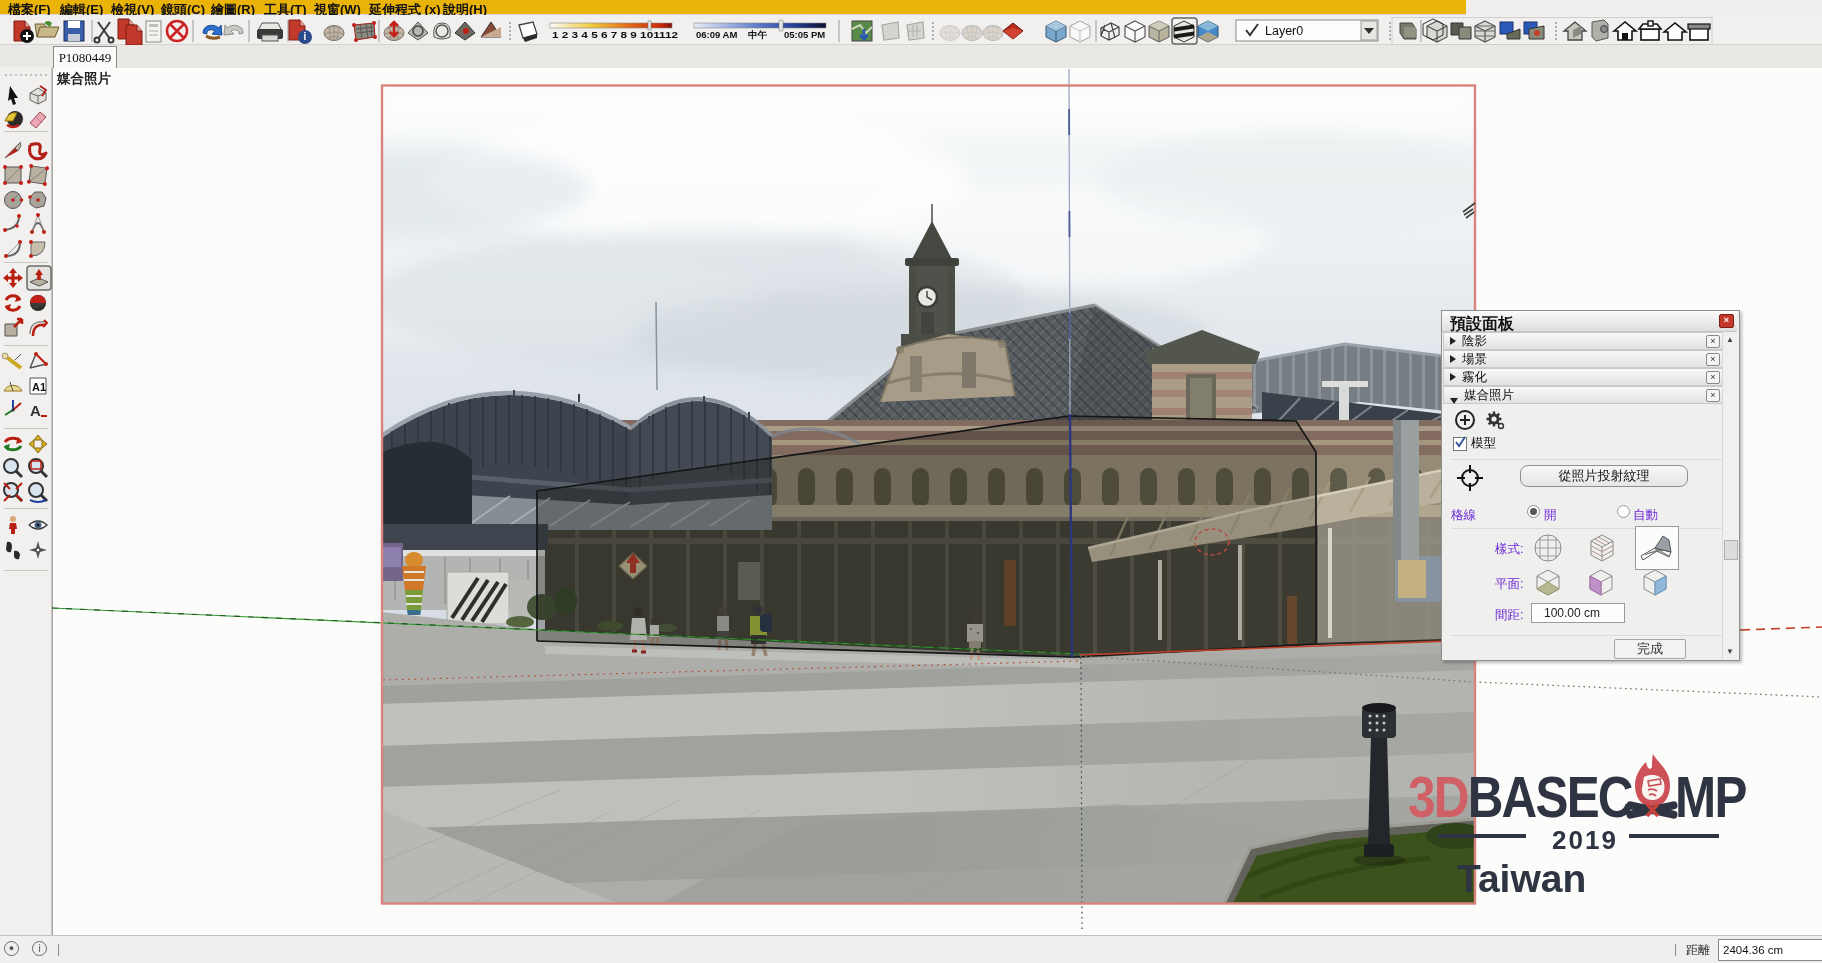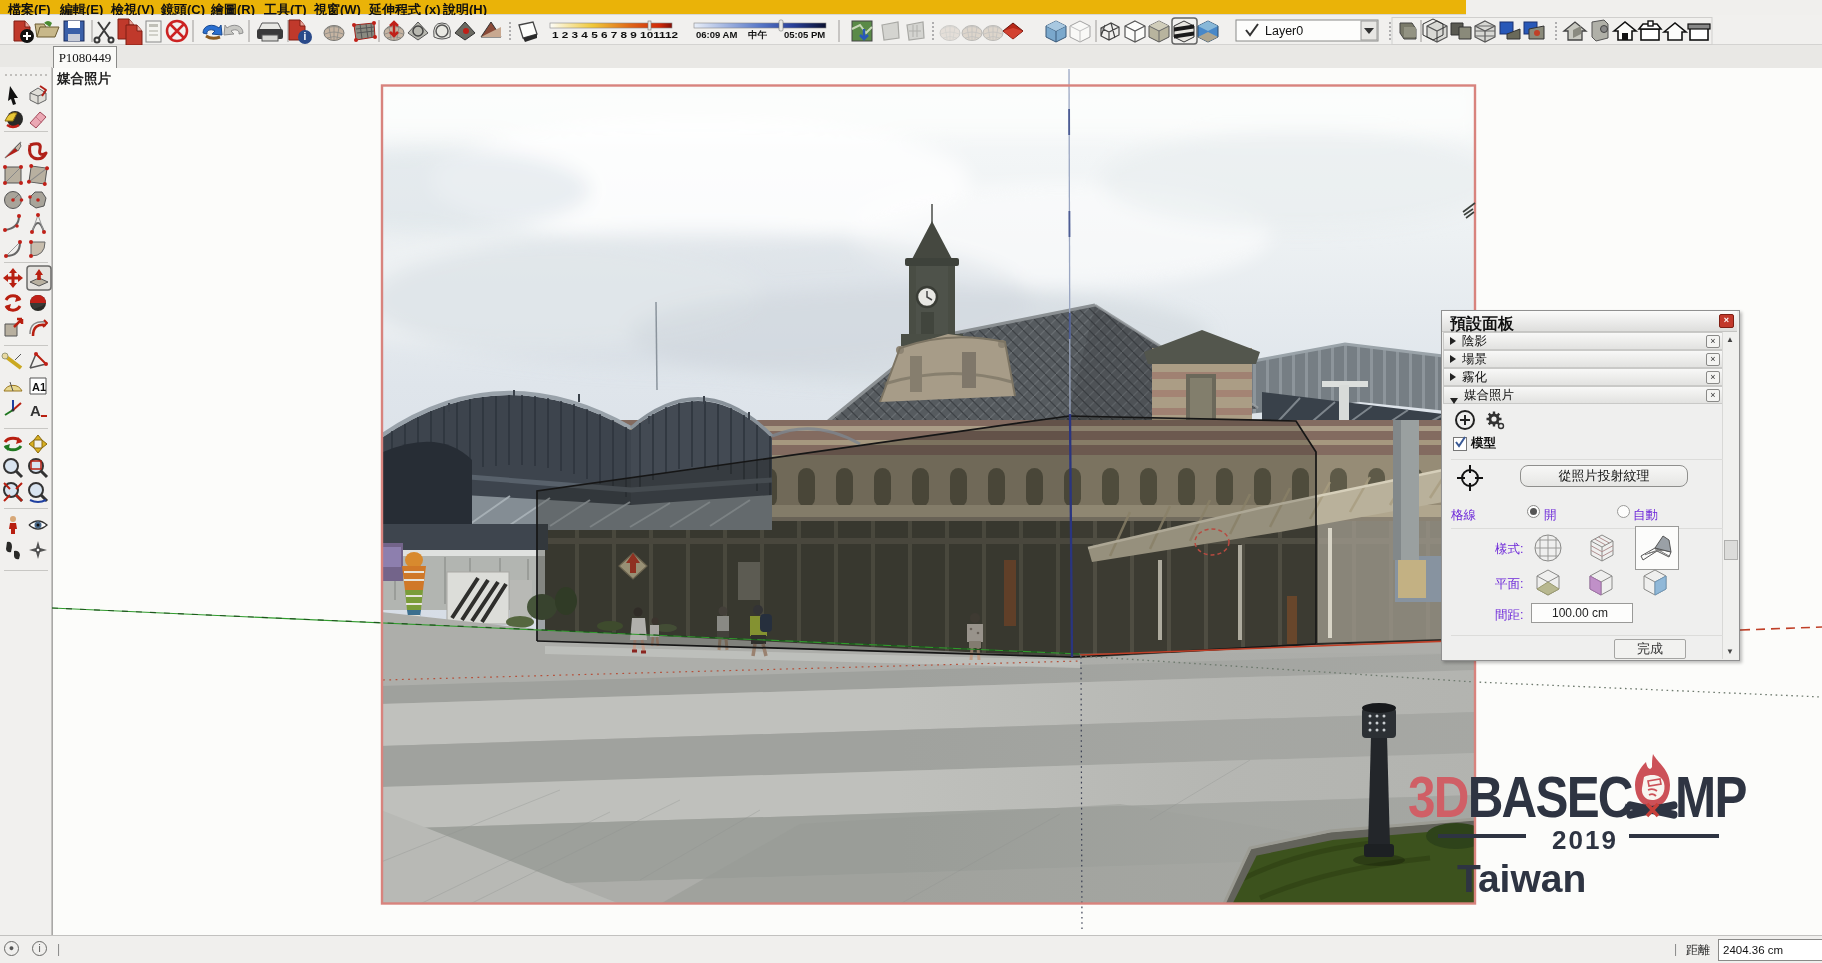--- a/index.html
+++ b/index.html
@@ -800,21 +800,21 @@
           </g>
           <circle cx="43" cy="12" r="2.6" fill="#efefee"></circle>
           <circle cx="50" cy="19" r="2.5" fill="none" stroke="#333" stroke-width="1.4"></circle>
         </g>
     </svg>
 
     <div style="position:absolute;left:10px;top:33px;width:12px;height:12px;background:#fff;border:1px solid #777"></div>
     <svg width="14" height="14" style="position:absolute;left:10px;top:31px">
         <path d="M3 7 L6 11 L12 2" stroke="#3a5a96" stroke-width="2" fill="none"></path>
       </svg>
-    <span style="position:absolute;left:28px;top:31px;font-weight:bold;color:#111">模型</span>
+    <span style="position:absolute;left:28px;top:31px;font-weight:normal;color:#111">模型</span>
     <div class="sep" style="top:55px"></div>
 
     <svg width="30" height="30" style="position:absolute;left:13px;top:60px">
       <circle cx="14" cy="14" r="8" fill="none" stroke="#111" stroke-width="2"></circle>
       <path d="M14 1 V9 M14 19 V27 M1 14 H9 M19 14 H27" stroke="#111" stroke-width="2"></path>
     </svg>
     <div style="position:absolute;left:77px;top:61px;width:166px;height:20px;background:linear-gradient(#f7f7f6,#e6e6e4);border:1px solid #8f8f8d;border-radius:8px;text-align:center;line-height:20px;font-size:13px;color:#111">從照片投射紋理</div>
 
     <span class="gray" style="position:absolute;left:8px;top:103px">格線</span>
     <span style="position:absolute;left:84px;top:101px;width:11px;height:11px;border:1px solid #8a8a88;border-radius:50%;background:#fdfdfc"></span>
@@ -853,21 +853,21 @@
     <svg width="30" height="32" style="position:absolute;left:143px;top:163px">
         <path d="M4 9 L15 3 L26 9 L26 22 L15 28 L4 22 Z M4 9 L15 15 L26 9 M15 15 V28" stroke="#8a8a88" fill="none"></path>
         <path d="M4 9 L15 15 L15 28 L4 22 Z" fill="#c090c8" stroke="#a070a8"></path>
       </svg>
     <svg width="30" height="32" style="position:absolute;left:197px;top:163px">
         <path d="M4 9 L15 3 L26 9 L26 22 L15 28 L4 22 Z M4 9 L15 15 L26 9 M15 15 V28" stroke="#8a8a88" fill="none"></path>
         <path d="M15 15 L26 9 L26 22 L15 28 Z" fill="#90b8d8" stroke="#7098b8"></path>
       </svg>
 
     <span class="gray" style="position:absolute;left:52px;top:203px">間距:</span>
-    <div style="position:absolute;left:88px;top:199px;width:80px;height:18px;background:#fdfdfc;border:1px solid #9a9a98;font-size:12px;line-height:18px;padding-left:20px;color:#222">100.00 cm</div>
+    <div style="position:absolute;left:88px;top:199px;width:80px;height:18px;background:#fdfdfc;border:1px solid #9a9a98;font-size:12px;line-height:18px;padding-left:12px;color:#222">100.00 cm</div>
     <div class="sep" style="top:231px"></div>
 
     <div style="position:absolute;left:171px;top:235px;width:70px;height:18px;background:#f2f2f0;border:1px solid #a5a5a3;border-radius:2px;text-align:center;line-height:18px;font-size:13px;color:#333">完成</div>
   </div>
 </div>
 <div class="abs" id="statusbar">
 <span style="position:absolute;left:4px;top:5px;width:13px;height:13px;border:1.5px solid #6a6a68;border-radius:50%;text-align:center;line-height:13px;font-size:9px;color:#555">●</span>
 <span style="position:absolute;left:32px;top:5px;width:13px;height:13px;border:1.5px solid #6a6a68;border-radius:50%;text-align:center;line-height:13px;font-size:10px;color:#555">i</span>
 <span style="position:absolute;left:57px;top:6px;color:#888">|</span>
 <span style="position:absolute;left:1674px;top:6px;color:#888">|</span>

